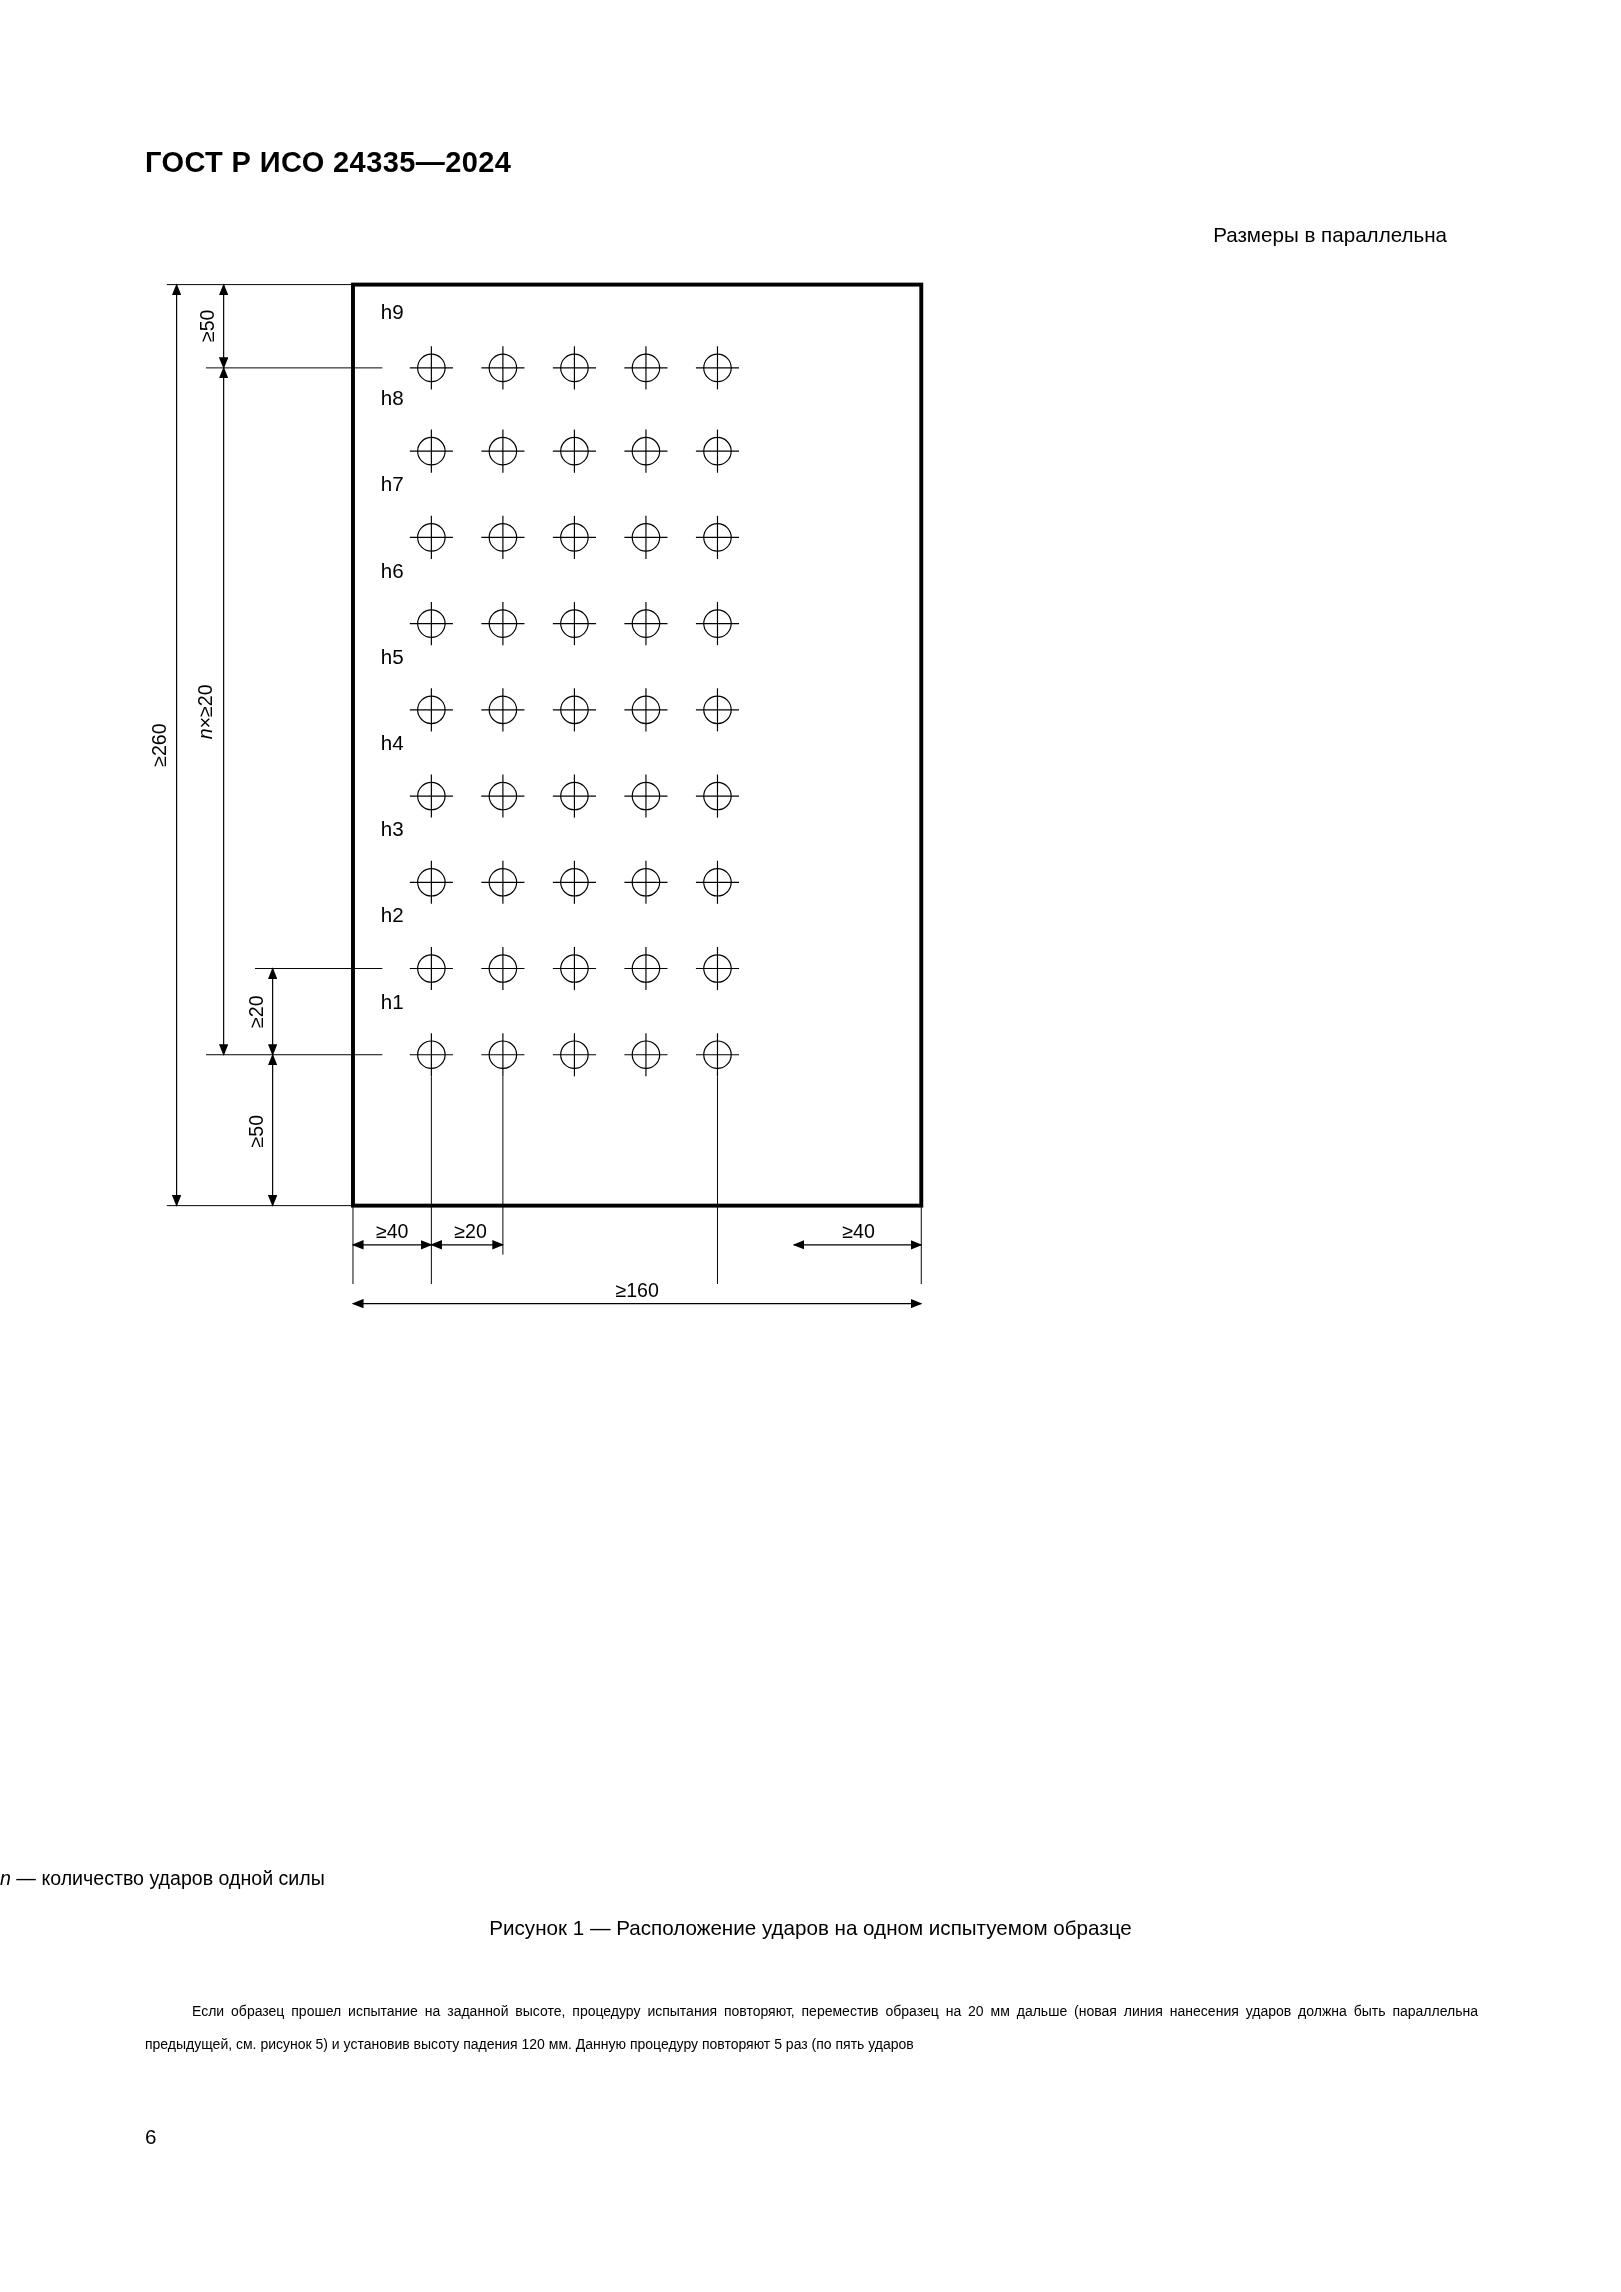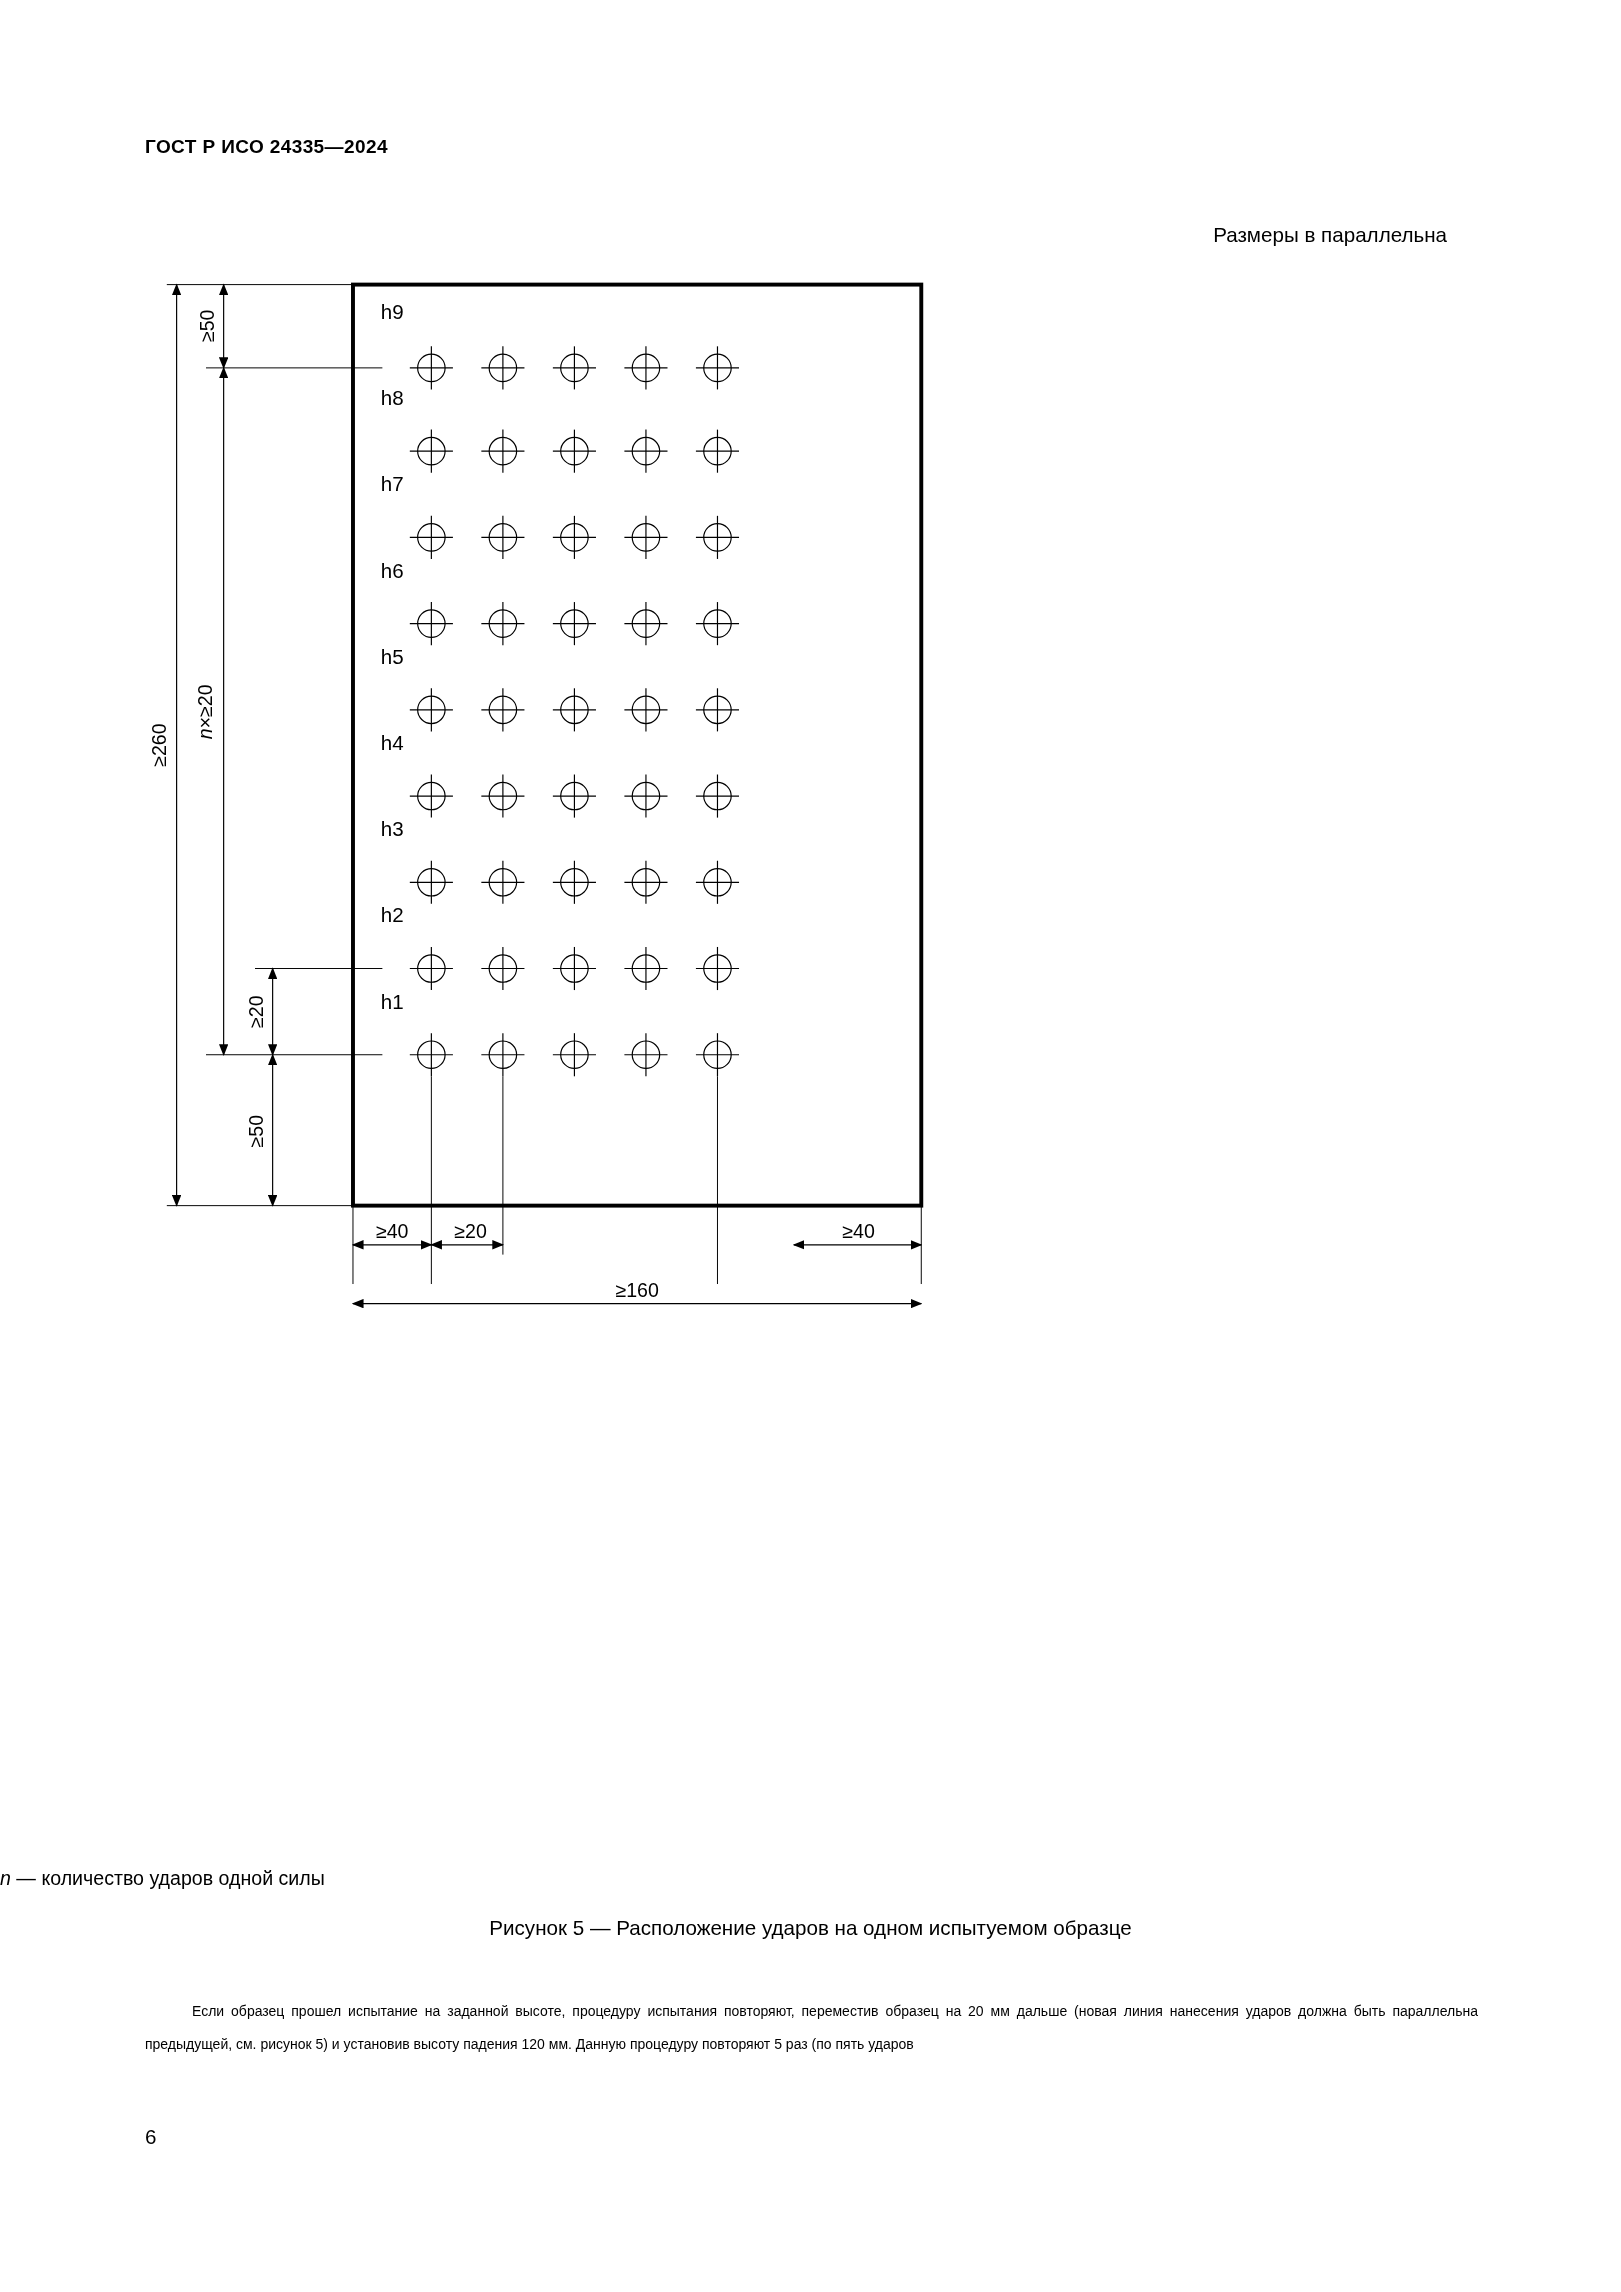--- a/index.html
+++ b/index.html
@@ -17,22 +17,22 @@
   }
   .page {
     position: absolute;
     left: 0; top: 0;
     width: 1621px;
     height: 2293px;
   }
   .doc-header {
     position: absolute;
     left: 145px;
-    top: 136px;
-    font-size: 19px;
+    top: 146px;
+    font-size: 29px;
     font-weight: bold;
     letter-spacing: 0.4px;
   }
   .units-note {
     position: absolute;
     right: 174px;
     top: 223px;
     font-size: 20.6px;
   }
 
@@ -343,21 +343,21 @@
         <line x1="210" y1="1060" x2="790" y2="1060" marker-start="url(#arrStart)" marker-end="url(#arrEnd)"></line>
       </g>
       <text x="500" y="1053" font-size="20" text-anchor="middle" font-family="Liberation Sans, sans-serif">≥160</text>
     </svg>
   </div>
 
   <div class="fig-note">
     <i>n</i><span> — количество ударов одной силы</span>
   </div>
 
-  <div class="fig-caption">Рисунок 5 — Расположение ударов на одном испытуемом образце</div>
+  <div class="fig-caption">Рисунок 1 — Расположение ударов на одном испытуемом образце</div>
 
   <div class="body-text">
     <p><span class="indent"></span><span>Если образец прошел испытание на заданной высоте, процедуру испытания повторяют, переместив образец на 20 мм дальше (новая линия нанесения ударов должна быть параллельна предыдущей, см. рисунок 5) и установив высоту падения 120 мм. Данную процедуру повторяют 5 раз (по пять ударов</span></p>
   </div>
 
   <div class="page-number">6</div>
 
 </div>
 
 

